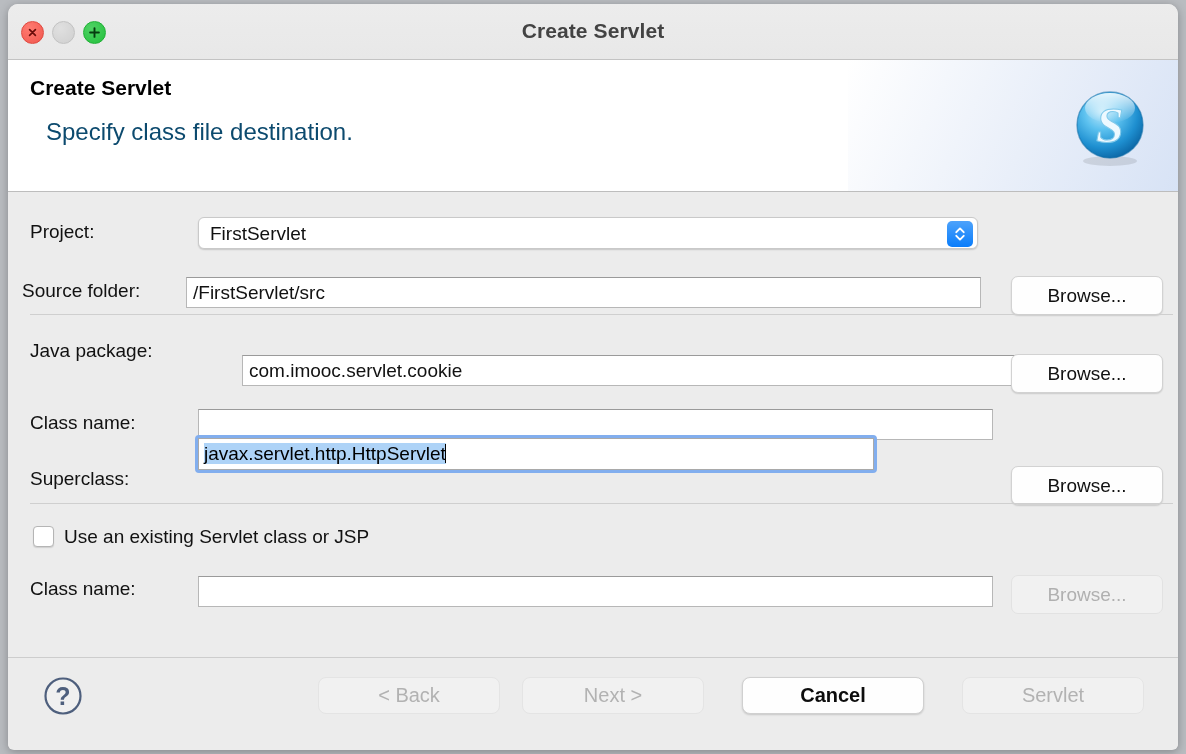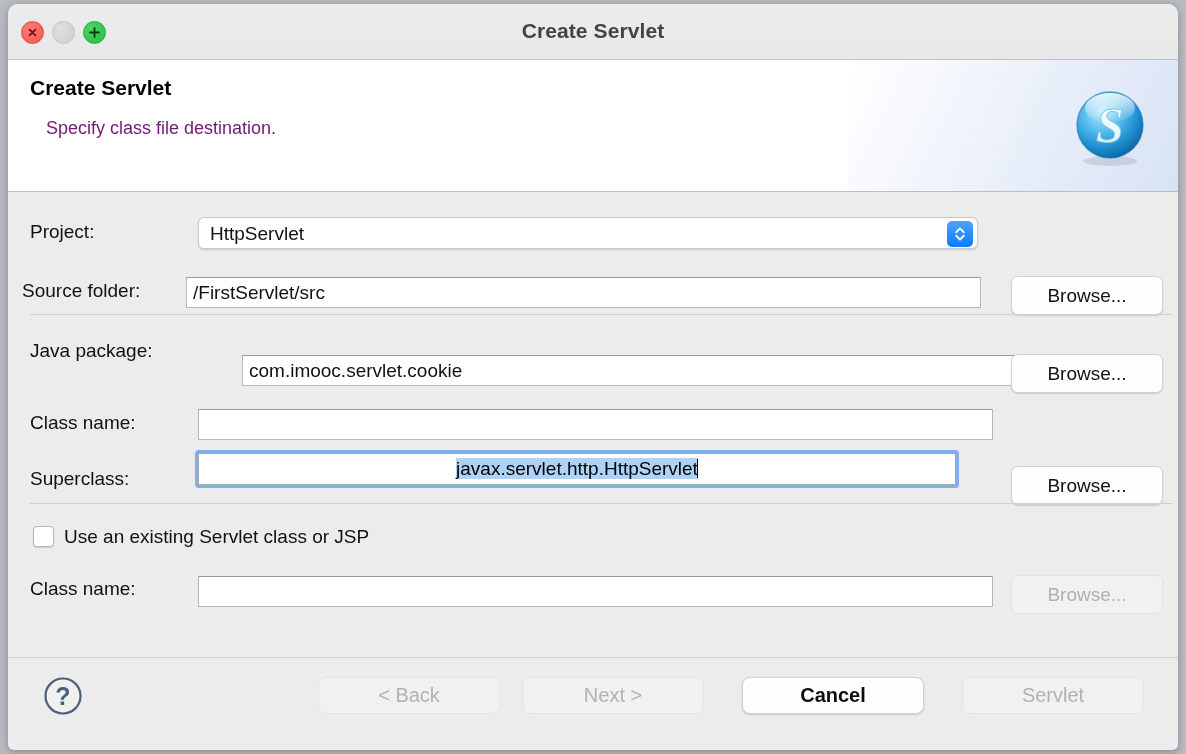--- a/index.html
+++ b/index.html
@@ -62,21 +62,21 @@
     position: absolute; right: 0; top: 0;
     width: 330px; height: 132px;
     background: linear-gradient(115deg, rgba(255,255,255,0) 0%, rgba(229,236,248,.85) 55%, rgba(213,225,245,.95) 100%);
   }
   #header-title {
     position: absolute; left: 22px; top: 16px;
     font-size: 21px; font-weight: bold; color: #000;
   }
   #header-sub {
     position: absolute; left: 38px; top: 58px;
-    font-size: 18px; color: #701a75;
+    font-size: 24px; color: #0c4a6e;
   }
   #header-icon {
     position: absolute; right: 27px; top: 26px;
     width: 82px; height: 82px;
   }
 
   
   #body {
     position: relative;
     height: 465px;
@@ -264,21 +264,21 @@
         <ellipse cx="41" cy="22" rx="25" ry="15" fill="url(#hiGrad)"></ellipse>
         <text x="41" y="56" text-anchor="middle" font-family="Liberation Serif, serif" font-size="50" font-style="italic" font-weight="bold" fill="#eef9ff" stroke="#7fc8ea" stroke-width="1">S</text>
       </svg>
     </div>
   </div>
 
   <div id="body">
 
     <div class="lbl" style="left:22px; top:29px;">Project:</div>
     <div class="combo" style="left:190px; top:25px; width:780px;">
-      <span>HttpServlet</span>
+      <span>FirstServlet</span>
       <span class="combo-arrow">
         <svg width="14" height="18" viewBox="0 0 14 18">
           <path d="M3.3 7.2 L7 3.4 L10.7 7.2" fill="none" stroke="#fff" stroke-width="1.9" stroke-linecap="round" stroke-linejoin="round"></path>
           <path d="M3.3 10.8 L7 14.6 L10.7 10.8" fill="none" stroke="#fff" stroke-width="1.9" stroke-linecap="round" stroke-linejoin="round"></path>
         </svg>
       </span>
     </div>
 
     <div class="lbl" style="left:14px; top:88px;">Source folder:</div>
     <div class="field" style="left:178px; top:85px; width:795px;">/FirstServlet/src</div>
@@ -287,21 +287,21 @@
     <div class="sep" style="left:22px; top:122px; width:1143px;"></div>
 
     <div class="lbl" style="left:22px; top:148px;text-align:right;">Java package:</div>
     <div class="field" style="left:190px; top:163px; width:795px;margin-left:44px;">com.imooc.servlet.cookie</div>
     <div class="btn" style="left:1003px; top:162px; width:152px;">Browse...</div>
 
     <div class="lbl" style="left:22px; top:220px;">Class name:</div>
     <div class="field" style="left:190px; top:217px; width:795px;"></div>
 
     <div class="lbl" style="left:22px; top:276px;">Superclass:</div>
-    <div class="field-focus-wrap" style="left:187px; top:258px; width:764px; height:38px;text-align:center;">
+    <div class="field-focus-wrap" style="left:187px; top:243px; width:682px; height:38px;">
       <div class="field-focus-inner">
         <span class="sel">javax.servlet.http.HttpServlet</span><span class="caret"></span>
       </div>
     </div>
     <div class="btn" style="left:1003px; top:274px; width:152px;">Browse...</div>
 
     <div class="sep" style="left:22px; top:311px; width:1143px;"></div>
 
     <div class="cbx" style="left:25px; top:334px;"></div>
     <div class="lbl" style="left:56px; top:334px; font-size:19px;">Use an existing Servlet class or JSP</div>

